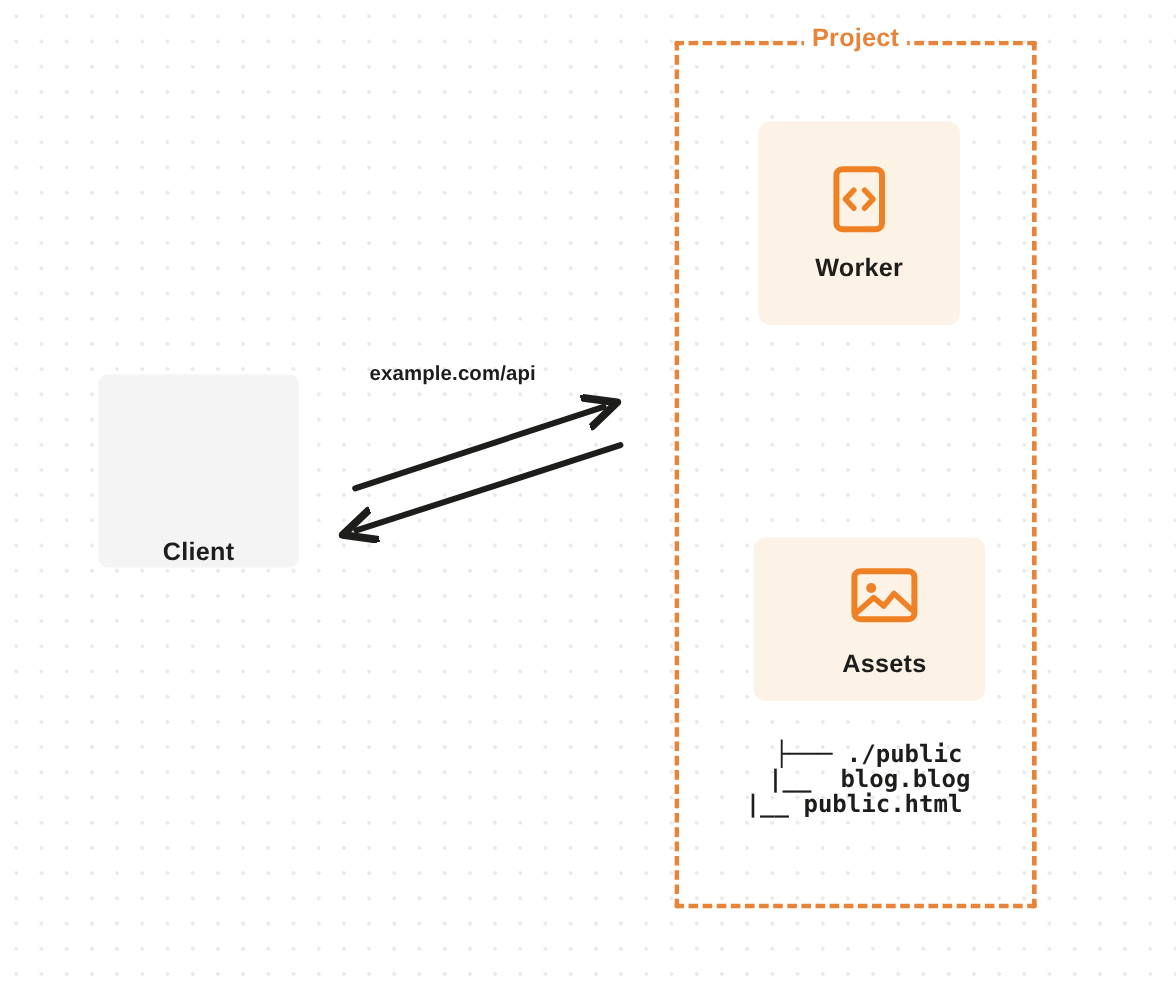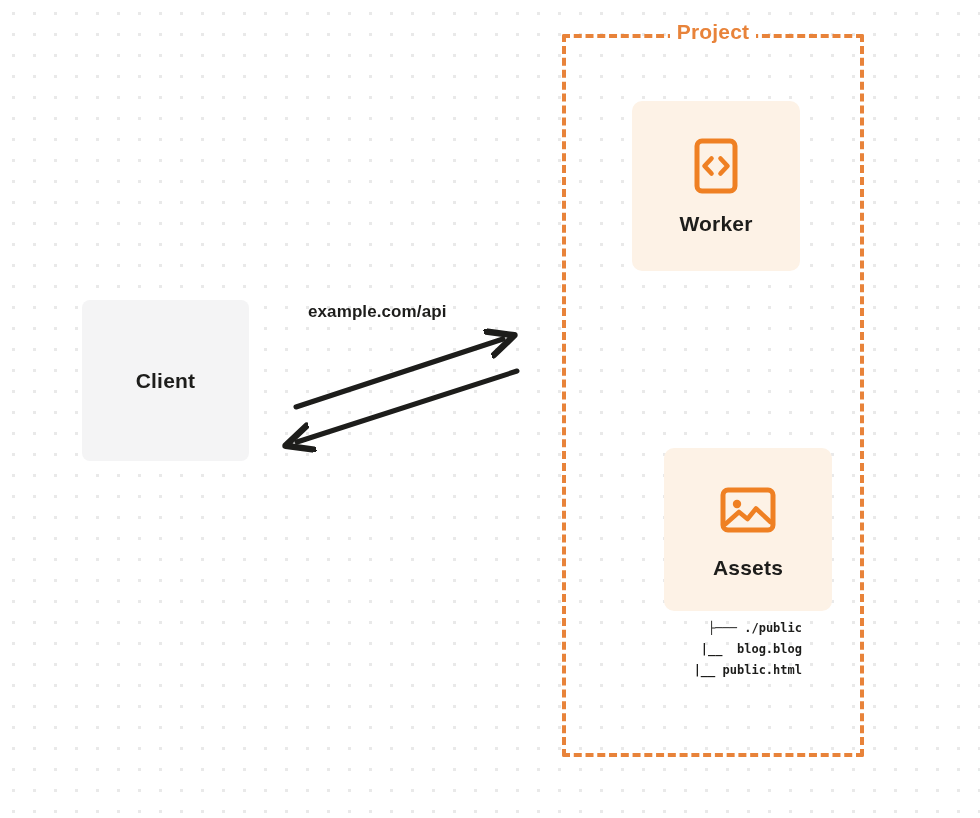--- a/index.html
+++ b/index.html
@@ -20,27 +20,27 @@
     background-color: #ffffff;
     background-image: radial-gradient(circle at 1.5px 1.5px, #e9e9e9 1.5px, rgba(255,255,255,0) 1.6px);
     background-size: 21px 21px;
     background-position: 12px 12px;
   }
 
   
   .client-node {
     position: absolute;
     left: 82px;
-    top: 300px;
+    top: 312px;
     width: 167px;
     height: 161px;
     background: #f4f4f5;
     border-radius: 8px;
     display: flex;
-    align-items: center;
+    align-items: flex-end;
     justify-content: center;
   }
   .client-label {
     font-size: 21px;
     font-weight: bold;
     color: #1d1d1b;
     letter-spacing: 0.2px;
   }
 
   
@@ -80,24 +80,25 @@
     align-items: center;
     justify-content: center;
   }
   .card-worker {
     left: 632px;
     top: 101px;
     width: 168px;
     height: 170px;
   }
   .card-assets {
-    left: 664px;
+    left: 628px;
     top: 448px;
     width: 168px;
-    height: 163px;
+    height: 136px;
+    padding-left: 25px;
   }
   .card-icon {
     width: 60px;
     height: 60px;
     margin-bottom: 16px;
     display: block;
   }
   .card-label {
     font-size: 21px;
     font-weight: bold;
@@ -105,21 +106,21 @@
     letter-spacing: 0.2px;
   }
 
   
   .file-tree {
     position: absolute;
     left: 604px;
     top: 618px;
     width: 198px;
     font-family: "DejaVu Sans Mono", "Liberation Mono", monospace;
-    font-size: 12px;
+    font-size: 20px;
     font-weight: bold;
     line-height: 21px;
     color: #1d1d1b;
     white-space: pre;
     text-align: right;
   }
 
   
   .arrow-svg {
     position: absolute;

